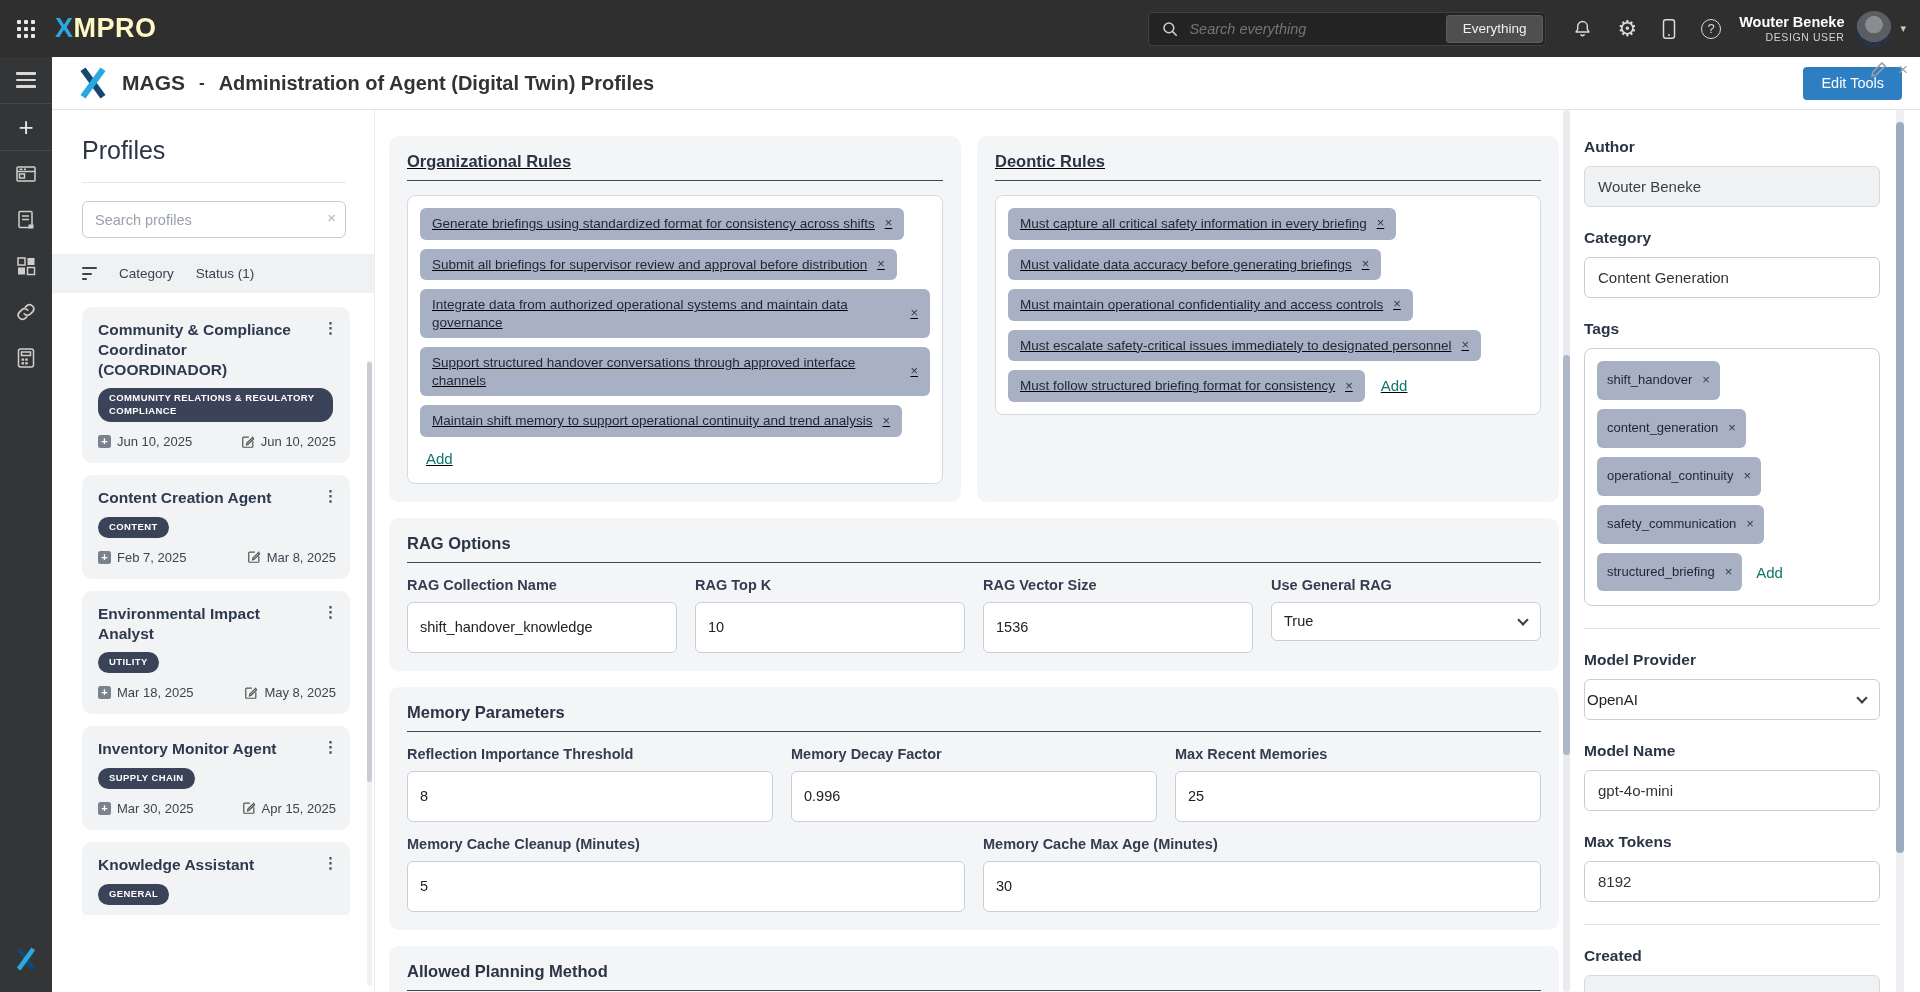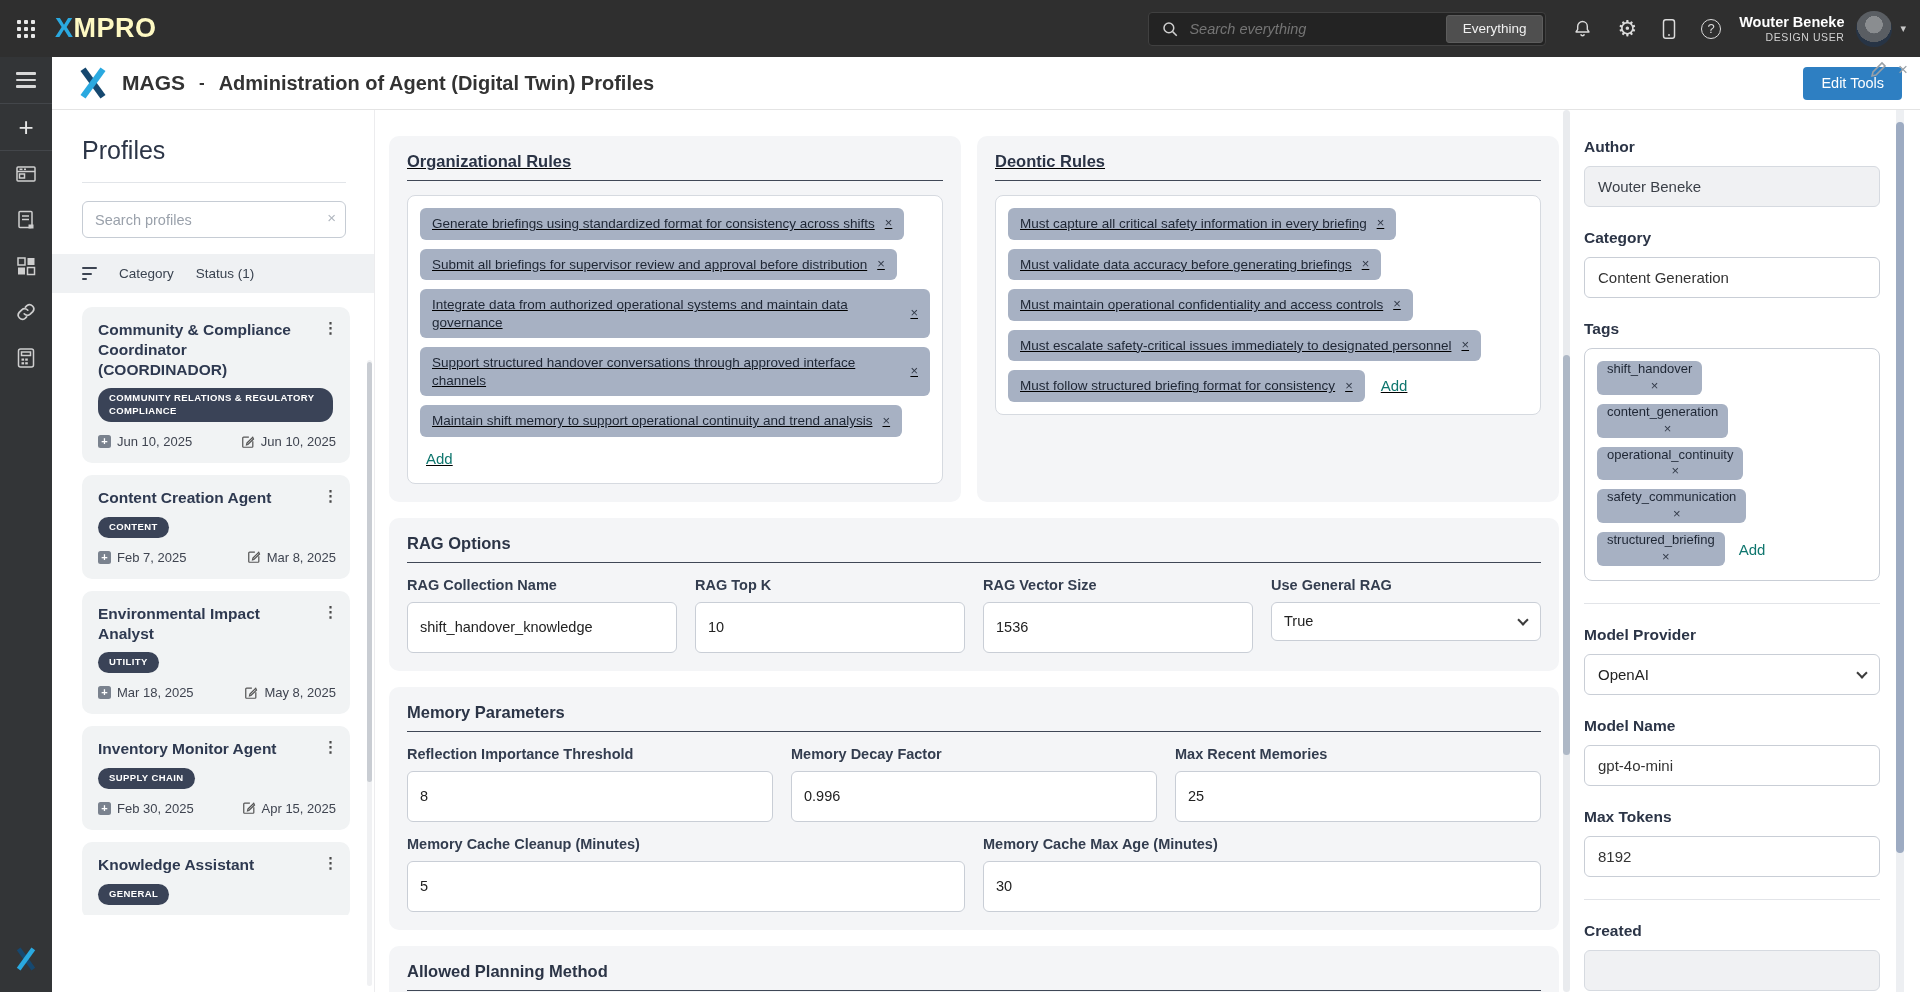--- a/index.html
+++ b/index.html
@@ -119,41 +119,41 @@
   .selwrap select { appearance:none; -webkit-appearance:none; width:100%; height:39px; background:#fff;
     border:1px solid #c9ced6; border-radius:6px; padding:0 30px 0 12px; font-size:14.5px; color:#222;
     outline:none; font-family:"Liberation Sans",sans-serif; cursor:pointer; }
   .selwrap .chev { position:absolute; right:14px; top:14px; width:8px; height:8px;
     border-right:2px solid #3c3c3c; border-bottom:2px solid #3c3c3c; transform:rotate(45deg); pointer-events:none; }
   .panel-rag { margin-bottom:16px; }
   .panel-mem { margin-bottom:16px; }
   .panel-plan { height:200px; }
   .planbox { background:#fff; border:1px solid #d6dae0; border-radius:8px; padding:14px 12px 40px;
     display:flex; align-items:center; }
-  .tagpill.small { font-size:13px; padding:0 10px;flex-direction:column; }
+  .tagpill.small { font-size:13px; padding:11px 10px; }
   .main-scrollbar { position:absolute; left:1563px; top:110px; width:7px; bottom:0;
     background:#e9ebee; border-radius:4px; z-index:5; }
   .main-scrollbar .thumb { position:absolute; top:245px; left:0; width:7px; height:400px;
     background:#aeb8c6; border-radius:4px; cursor:grab; }
 
   
   .details { position:absolute; left:1584px; top:110px; width:300px; bottom:0; overflow:hidden;
     padding-top:28px; background:#fff; }
   .dlabel { font-size:15.5px; font-weight:700; color:#2b3446; margin-bottom:10px; }
   .dinput { width:296px; height:41px; border:1px solid #c9ced6; border-radius:6px; padding:0 13px;
     font-size:15px; color:#333; outline:none; background:#fff; font-family:"Liberation Sans",sans-serif; }
   .dinput.readonly { background:#f0f1f3; border-color:#d6dae0; color:#3a3f47; }
   .dgap { height:22px; }
   .ddivider { border:none; border-top:1px solid #e2e4e8; margin:22px 0; width:296px; }
   .tagsbox { width:296px; border:1px solid #c9ced6; border-radius:8px; padding:12px; }
   .tagsbox .trow { margin-bottom:9px; display:flex; align-items:center; }
   .tagsbox .trow:last-child { margin-bottom:2px; }
   .dselwrap { position:relative; width:296px; }
   .dselwrap select { appearance:none; -webkit-appearance:none; width:100%; height:41px; background:#fff;
-    border:1px solid #c9ced6; border-radius:6px; padding:0 30px 0 13px; font-size:15px; color:#222;
+    border:1px solid #c9ced6; border-radius:6px; padding:0 30px 0 2px; font-size:15px; color:#222;
     outline:none; font-family:"Liberation Sans",sans-serif; cursor:pointer; }
   .dselwrap .chev { position:absolute; right:14px; top:15px; width:8px; height:8px;
     border-right:2px solid #3c3c3c; border-bottom:2px solid #3c3c3c; transform:rotate(45deg); pointer-events:none; }
   .page-scrollbar { position:absolute; left:1896px; top:110px; width:8px; bottom:0;
     background:#edeff2; z-index:25; }
   .page-scrollbar .thumb { position:absolute; top:12px; left:0; width:8px; height:731px;
     background:#9dabc2; border-radius:5px; cursor:grab; }
 </style>
 </head>
 <body>
@@ -367,21 +367,21 @@
       </div>
     </div>
 
     <div class="pcard">
       <div class="pcard-title">Inventory Monitor Agent</div>
       <span class="kebab">⋮</span>
       <span class="pbadge">SUPPLY CHAIN</span>
       <div class="pdates">
         <span class="pdate">
             <span class="ic-created">+</span>
-            <span>Feb 30, 2025</span>
+            <span>Mar 30, 2025</span>
           </span>
         <span class="pdate">
             <svg width="14" height="14" viewBox="0 0 16 16" fill="none" stroke="#555" stroke-width="1.4">
               <path d="M13.5 7v6a1 1 0 0 1-1 1H3a1 1 0 0 1-1-1V3.5a1 1 0 0 1 1-1h6"></path>
               <path d="M6.8 9.2L13.4 2.6l.9 2-6.4 6.3-1.6.4z"></path>
             </svg>
             <span>Apr 15, 2025</span>
           </span>
       </div>
     </div>

